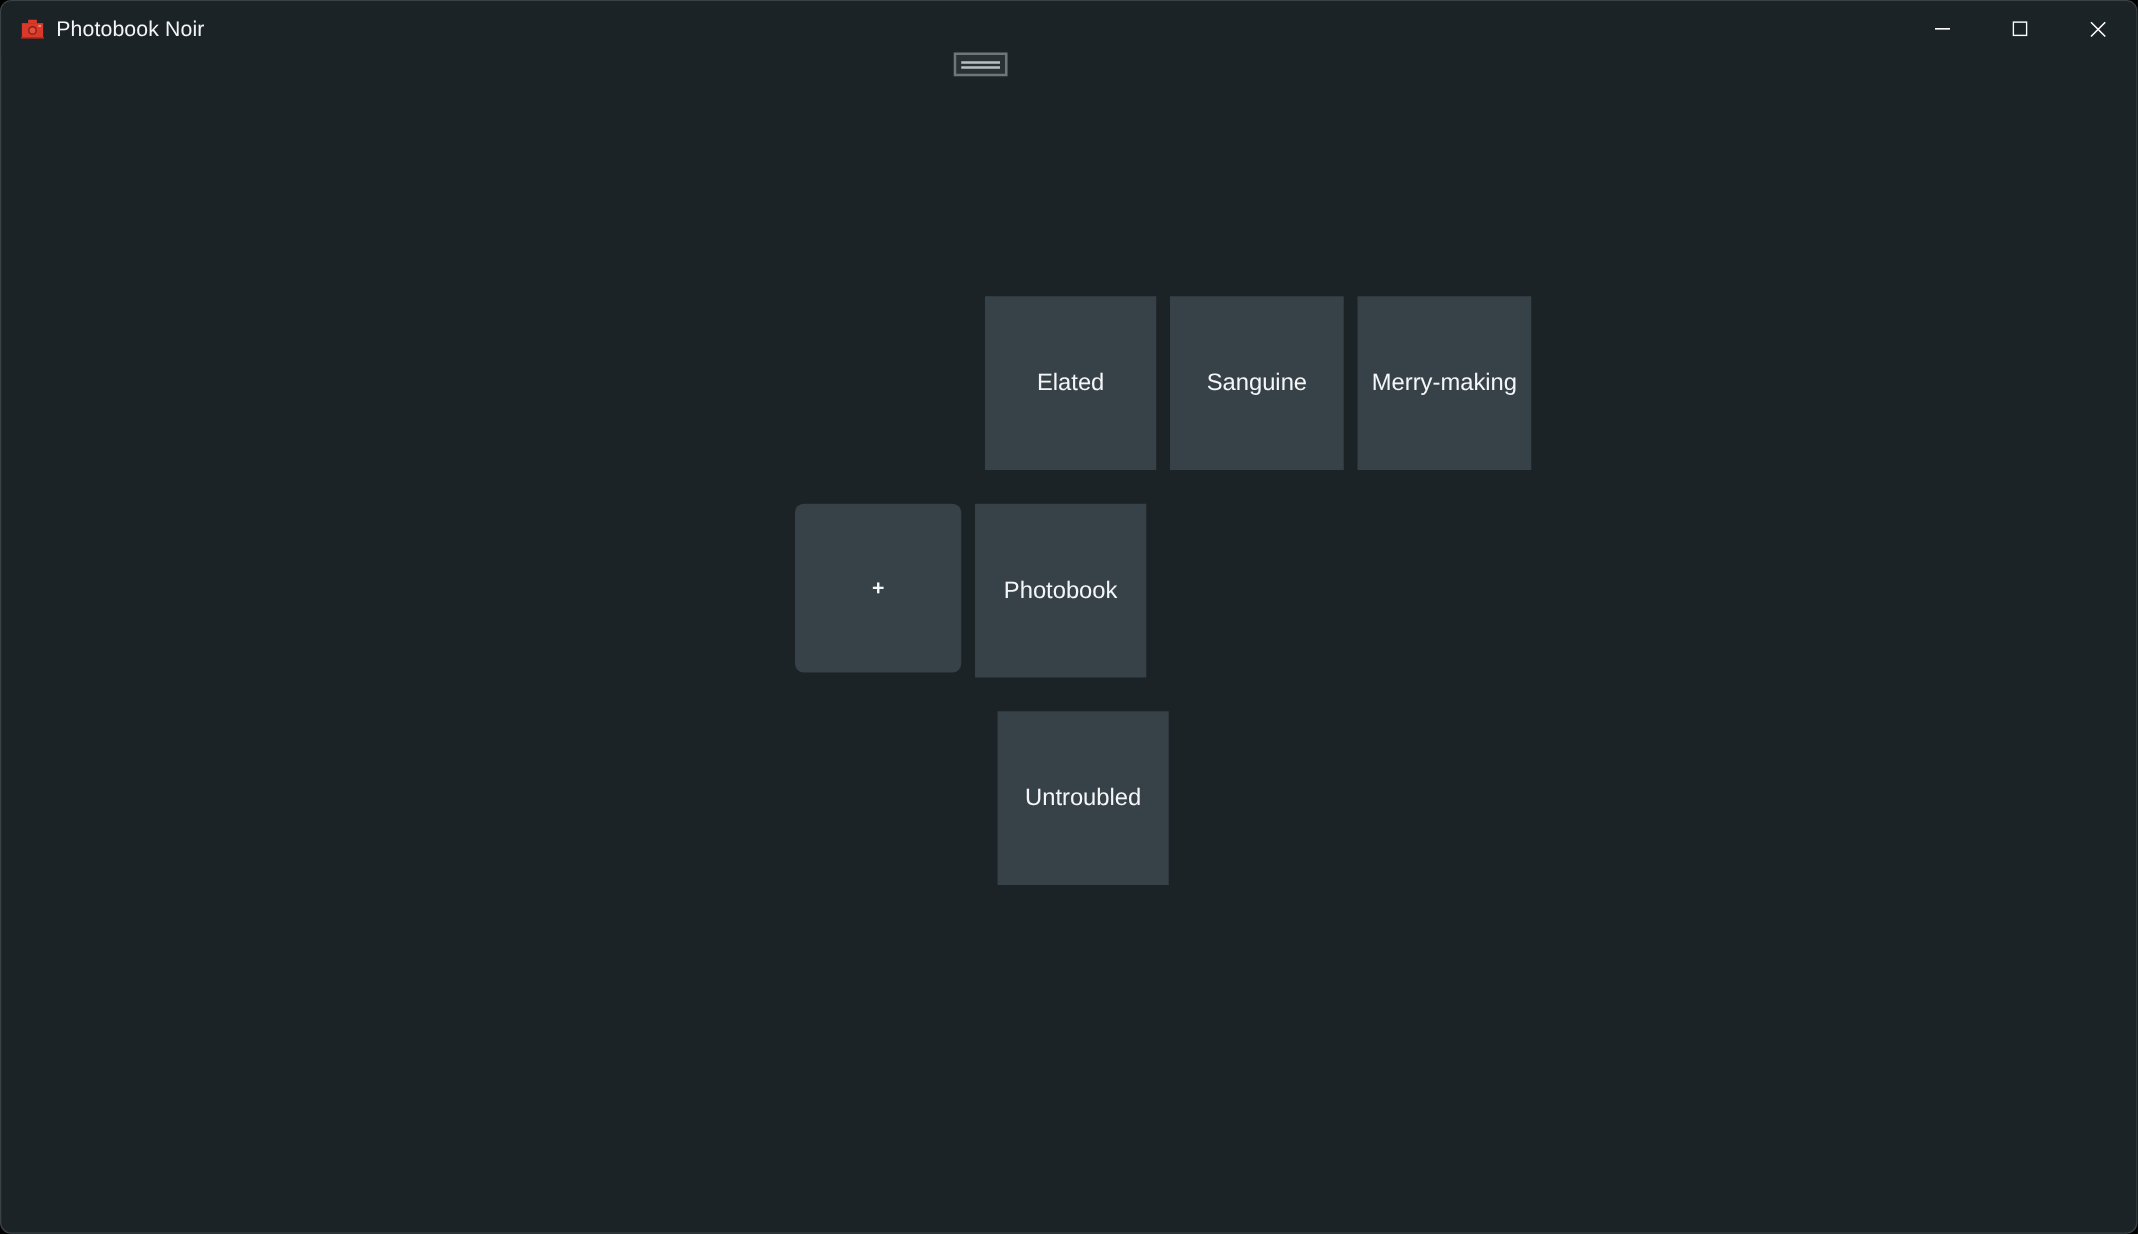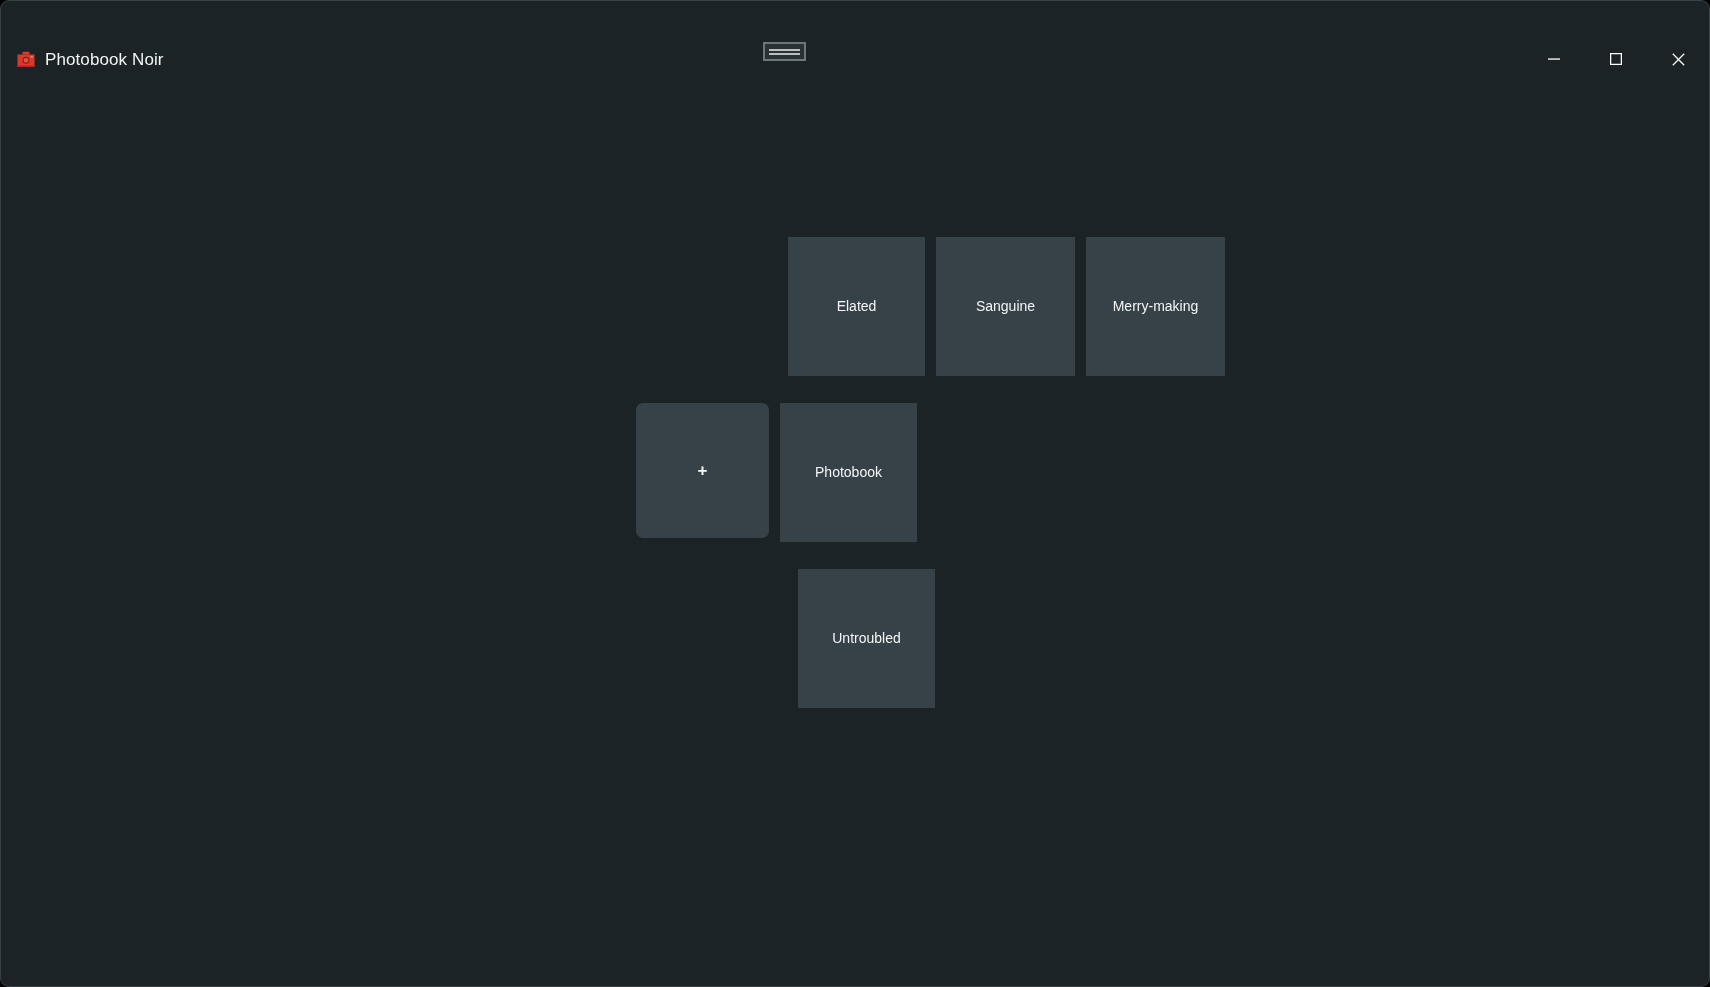--- a/index.html
+++ b/index.html
@@ -34,21 +34,20 @@
   #title-bar {
     position: absolute;
     left: 0;
     top: 0;
     width: 100%;
     height: 44px;
     background: #1c2326;
     display: flex;
     align-items: center;
     box-sizing: border-box;
-    margin-top: 36px;
   }
 
   #app-icon {
     width: 20px;
     height: 20px;
     margin-left: 15px;
     margin-right: 9px;
     flex: 0 0 auto;
     display: block;
   }
@@ -130,21 +129,21 @@
     display: flex;
     align-items: center;
     justify-content: center;
     box-sizing: border-box;
     cursor: default;
     flex: 0 0 auto;
   }
 
   .tile-label {
     color: #f4f6f7;
-    font-size: 14px;
+    font-size: 19px;
     line-height: 1.15;
     text-align: center;
     padding: 0 5px;
     white-space: nowrap;
     user-select: none;
   }
 
   .tile.wide { width: 139px; }
 
   #tile-add {

